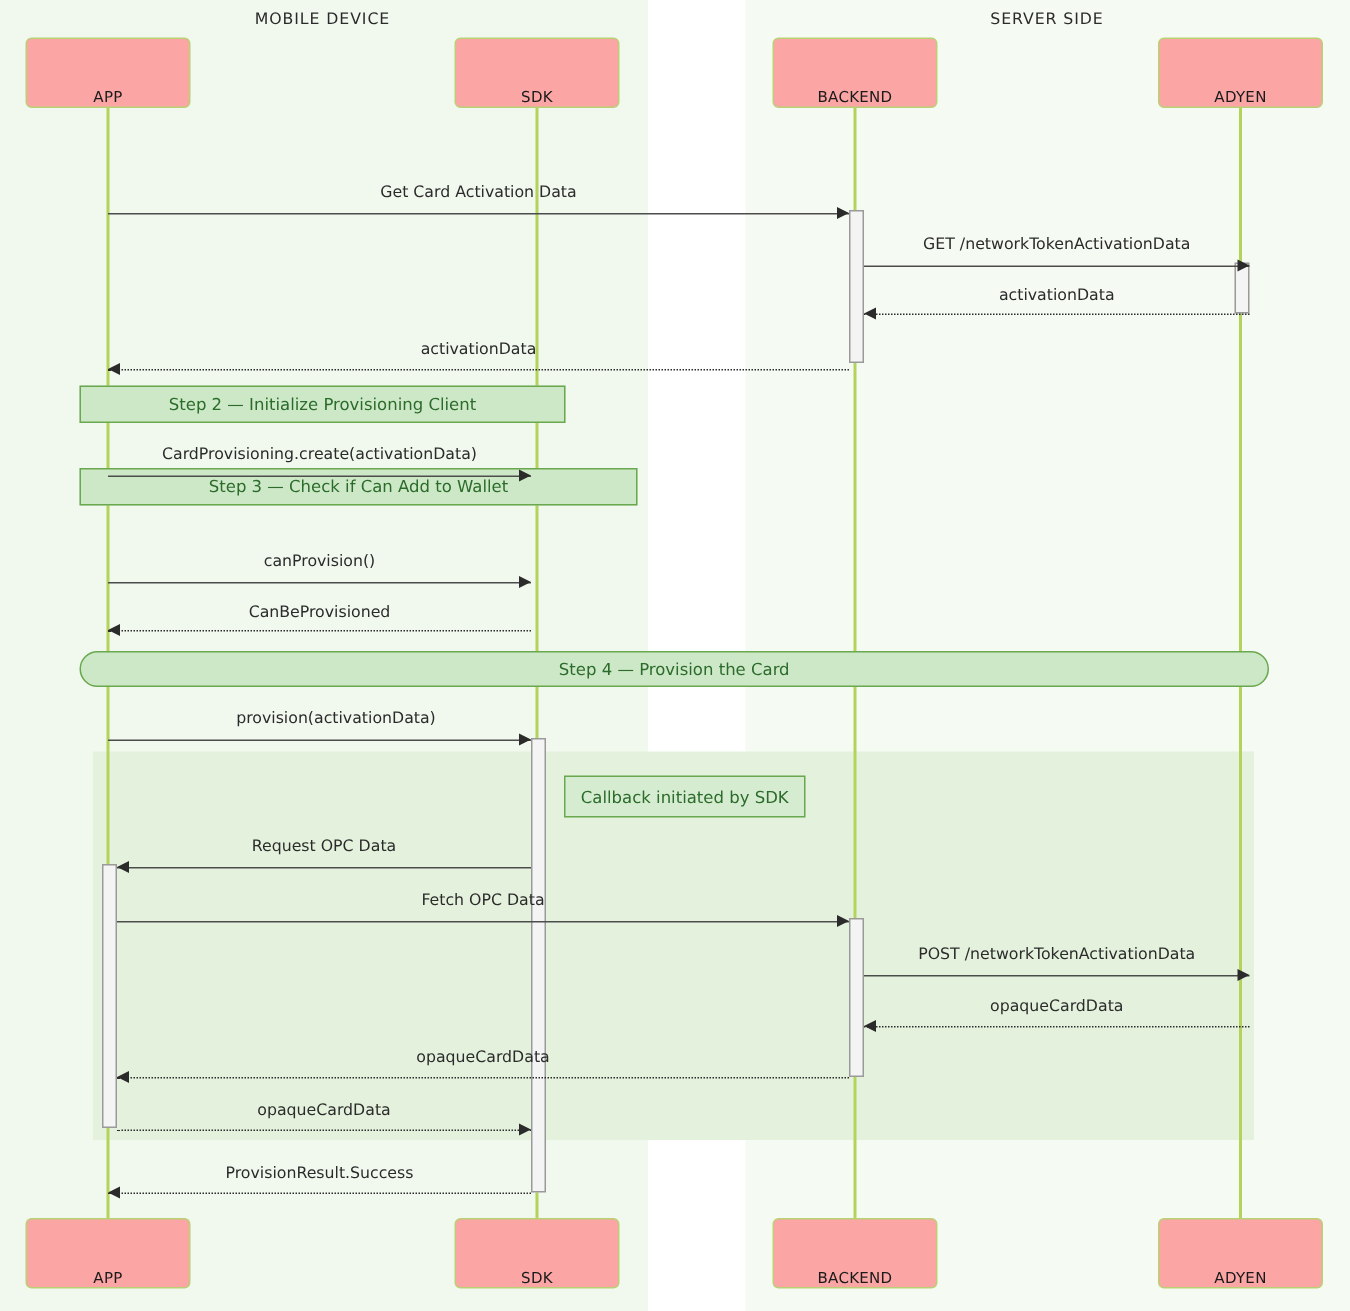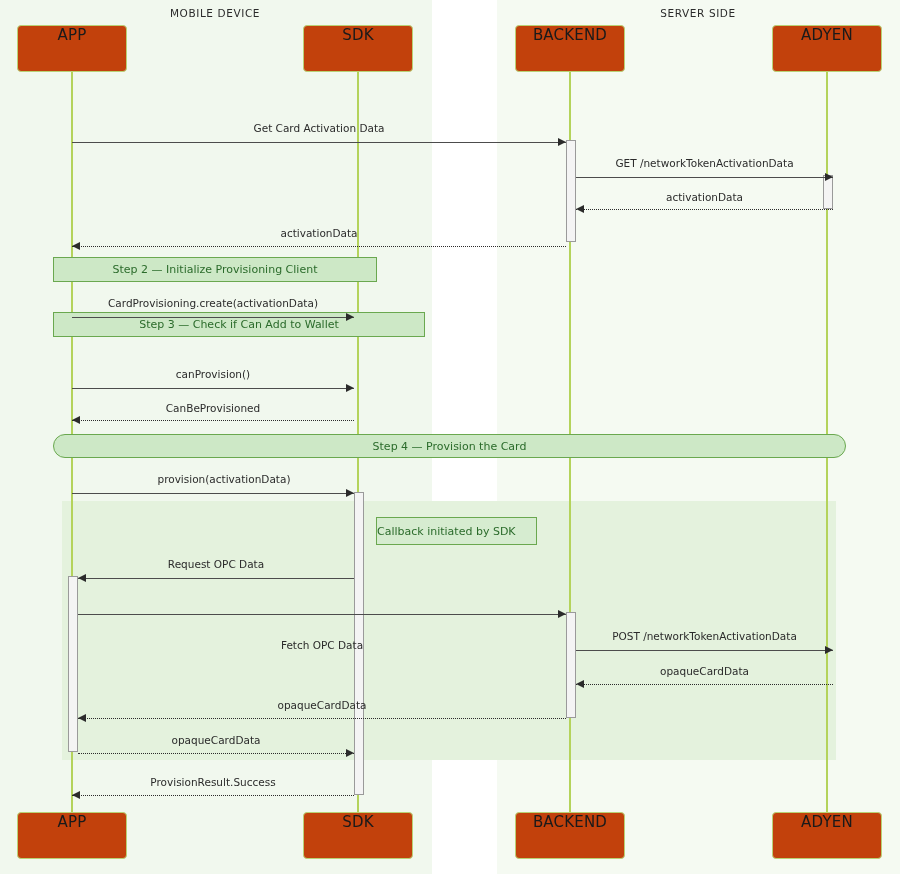--- a/index.html
+++ b/index.html
@@ -3,38 +3,38 @@
 <meta charset="utf-8">
 <style>
   html,body{margin:0;padding:0;background:#ffffff;}
   body{font-family:"DejaVu Sans","Liberation Sans",sans-serif;}
   #stage{position:relative;width:900px;height:874px;background:#ffffff;overflow:hidden;}
 
   
   .group-box{position:absolute;box-sizing:border-box;}
 
   
-  .actor{position:absolute;box-sizing:border-box;background:#c2410c;border:1px solid #b9d175;
-         border-radius:4px;display:flex;align-items:flex-start;justify-content:center;
-         font-size:15px;color:#1a1a1a;letter-spacing:.2px;}
+  .actor{position:absolute;box-sizing:border-box;background:#fca5a5;border:1px solid #b9d175;
+         border-radius:4px;display:flex;align-items:flex-end;justify-content:center;
+         font-size:10px;color:#1a1a1a;letter-spacing:.2px;}
 
   
   .lifeline{position:absolute;width:2px;background:#b4d35b;}
 
   
   .activation{position:absolute;box-sizing:border-box;background:#f4f4f4;border:1px solid #9a9a9a;}
 
   
   .banner{position:absolute;box-sizing:border-box;background:#cde8c6;border:1px solid #6aa84f;
           display:flex;align-items:center;justify-content:center;
           font-size:11px;color:#2b6b2b;}
 
   
   .note{position:absolute;box-sizing:border-box;background:#d6ecd0;border:1px solid #6aa84f;
-        display:flex;align-items:center;
+        display:flex;align-items:center;justify-content:center;
         font-size:11px;color:#2b6b2b;}
 
   
   .group-title{position:absolute;font-size:10.5px;color:#2b2b2b;letter-spacing:.6px;
                text-align:center;}
 
   
   .msg{position:absolute;height:0;border-top:1.5px solid #4c4c4c;}
   .msg.dotted{border-top:1.5px dotted #2b2b2b;}
   .arrowhead{position:absolute;width:0;height:0;border-top:4.5px solid transparent;
@@ -137,21 +137,21 @@
   <div class="arrowhead left" style="left:72px;top:415.5px;"></div>
 
   <div class="msg-label" style="left:72px;top:473px;width:282px;margin-left:11px;">provision(activationData)</div>
   <div class="msg" style="left:72px;top:493px;width:282px;"></div>
   <div class="arrowhead right" style="left:346px;top:488.5px;"></div>
 
   <div class="msg-label" style="left:78px;top:558px;width:276px;">Request OPC Data</div>
   <div class="msg" style="left:78px;top:578px;width:276px;"></div>
   <div class="arrowhead left" style="left:78px;top:573.5px;"></div>
 
-  <div class="msg-label" style="left:78px;top:594px;width:488px;margin-top:45px;">Fetch OPC Data</div>
+  <div class="msg-label" style="left:78px;top:594px;width:488px;">Fetch OPC Data</div>
   <div class="msg" style="left:78px;top:614px;width:488px;"></div>
   <div class="arrowhead right" style="left:558px;top:609.5px;"></div>
 
   <div class="msg-label" style="left:576px;top:630px;width:257px;">POST /networkTokenActivationData</div>
   <div class="msg" style="left:576px;top:650px;width:257px;"></div>
   <div class="arrowhead right" style="left:825px;top:645.5px;"></div>
 
   <div class="msg-label" style="left:576px;top:665px;width:257px;">opaqueCardData</div>
   <div class="msg dotted" style="left:576px;top:684px;width:257px;"></div>
   <div class="arrowhead left" style="left:576px;top:679.5px;"></div>

